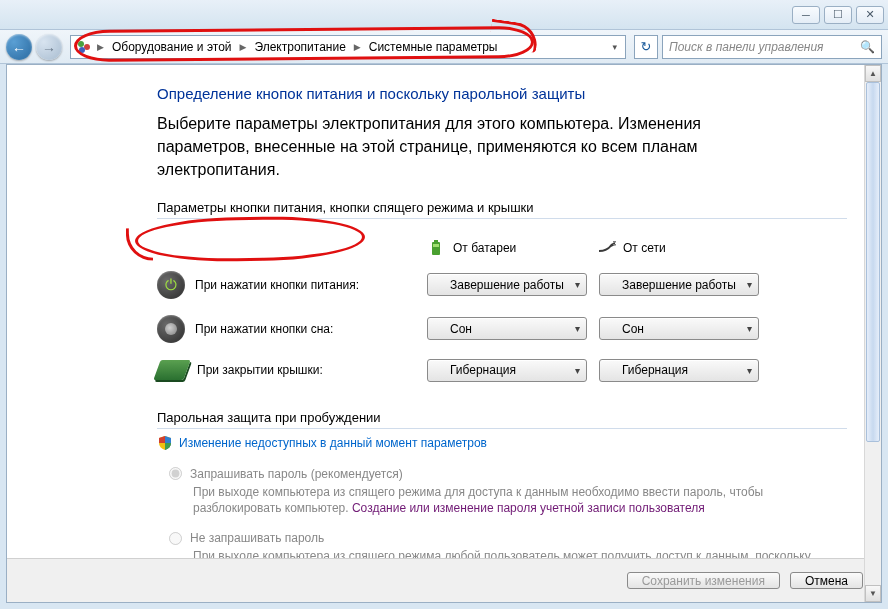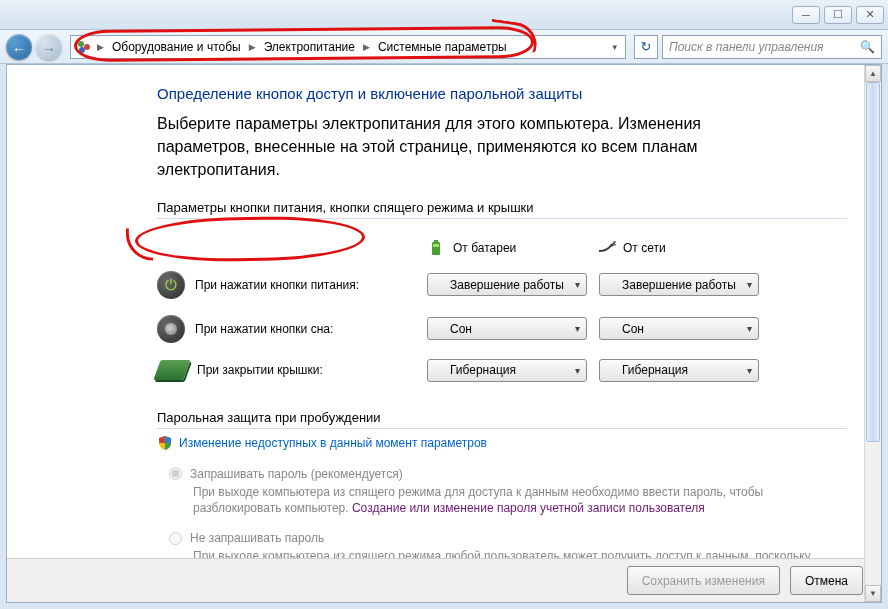--- a/index.html
+++ b/index.html
@@ -50,21 +50,21 @@
 .shield-row { display: flex; align-items: center; gap: 6px; margin: 10px 0 16px; }
 .shield { width: 16px; height: 16px; display: inline-block; }
 
 .radio-block { margin: 7px 0 10px 12px; }
 .radio-row { display: flex; align-items: center; gap: 8px; color: #888; margin-bottom: 3px; }
 .radio-row input { accent-color: #888; }
 .radio-desc { color: #888; font-size: 12px; line-height: 1.4; margin-left: 24px; max-width: 620px; margin-bottom: 14px; }
 .radio-desc .link { color: #701a75; }
 
 .footer { position: absolute; bottom: 0; left: 0; right: 0; height: 44px; background: #f0f0f0; border-top: 1px solid #d0d0d0; display: flex; align-items: center; justify-content: flex-end; padding: 0 18px; gap: 10px; }
-.btn { height: 29px; padding: 0 14px; border: 1px solid #8a8a8a; border-radius: 3px; background: linear-gradient(#fafafa,#e4e4e4); color: #000; cursor: pointer; display: flex; align-items: center; font-size: 12px; }
+.btn { height: 17px; padding: 0 14px; border: 1px solid #8a8a8a; border-radius: 3px; background: linear-gradient(#fafafa,#e4e4e4); color: #000; cursor: pointer; display: flex; align-items: center; font-size: 12px; }
 .btn.disabled { color: #9a9a9a; }
 
 
 .anno { position: absolute; border: 3px solid #e01010; border-radius: 50%; pointer-events: none; z-index: 50; }
 .anno1 { top: 28px; left: 74px; width: 460px; height: 32px; border-radius: 40px / 18px; transform: rotate(-0.5deg); }
 .anno1b { position: absolute; top: 22px; left: 490px; width: 48px; height: 28px; border: 3px solid #e01010; border-left: none; border-bottom: none; border-radius: 0 50px 10px 0; pointer-events: none; z-index: 50; transform: rotate(8deg); }
 .anno2 { top: 216px; left: 128px; width: 230px; height: 44px; border-radius: 120px / 26px; transform: rotate(-1deg); }
 .anno2::after { content: ""; position: absolute; left: -12px; top: 6px; width: 24px; height: 30px; border: 3px solid #e01010; border-right: none; border-top: none; border-radius: 0 0 0 40px; }
 
 .scrollbar { position: absolute; right: 0; top: 0; width: 17px; height: 100%; background: #f0f0f0; border-left: 1px solid #d8d8d8; }
@@ -85,42 +85,42 @@
   <div class="nav-btn fwd">→</div>
   <div class="addr-bar">
     <span class="addr-icon">
       <svg viewBox="0 0 16 16" width="16" height="16">
           <circle cx="5" cy="5" r="3" fill="#4aa040"></circle>
           <circle cx="11" cy="8" r="3" fill="#d04040"></circle>
           <circle cx="6" cy="11" r="3" fill="#4060c0"></circle>
         </svg>
     </span>
     <span class="sep">▶</span>
-    <span class="crumb">Оборудование и чтобы</span>
+    <span class="crumb">Оборудование и этой</span>
     <span class="sep">▶</span>
     <span class="crumb">Электропитание</span>
     <span class="sep">▶</span>
     <span class="crumb">Системные параметры</span>
     <span class="addr-dd">▾</span>
   </div>
   <div class="refresh-btn">↻</div>
   <div class="search-box">
     <span>Поиск в панели управления</span>
     <span class="si" style="margin-left:auto">🔍</span>
   </div>
 </div>
 
 <div class="anno anno1"></div>
 <div class="anno1b"></div>
 
 <div class="client">
   <div class="anno anno2" style="top:152px"></div>
 
   <div class="content">
-    <h1>Определение кнопок доступ и включение парольной защиты</h1>
+    <h1>Определение кнопок питания и поскольку парольной защиты</h1>
     <p class="intro">Выберите параметры электропитания для этого компьютера. Изменения параметров, внесенные на этой странице, применяются ко всем планам электропитания.</p>
 
     <div class="group-title">Параметры кнопки питания, кнопки спящего режима и крышки</div>
 
     <div class="row-head">
       <div class="spacer"></div>
       <div class="col">
         <span class="icon">
           <svg viewBox="0 0 18 18" width="18" height="18">
               <rect x="5" y="3" width="8" height="13" rx="1" fill="#4aa030"></rect>

